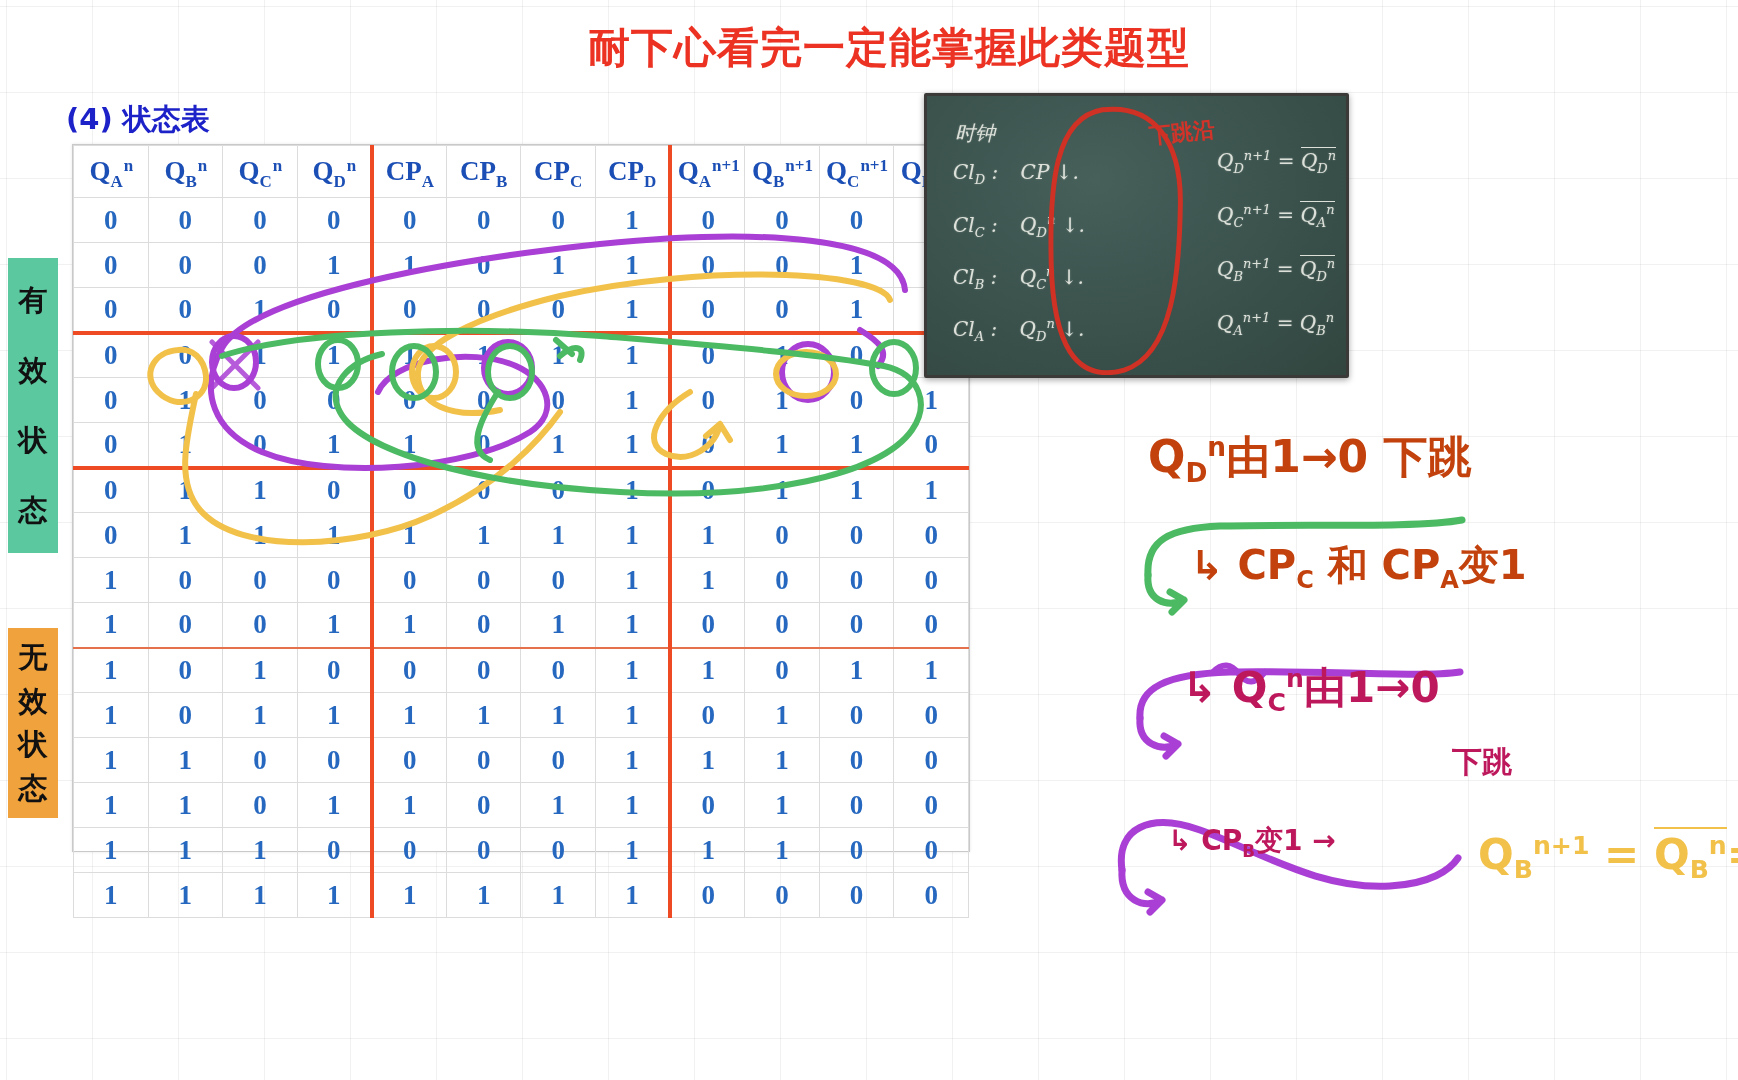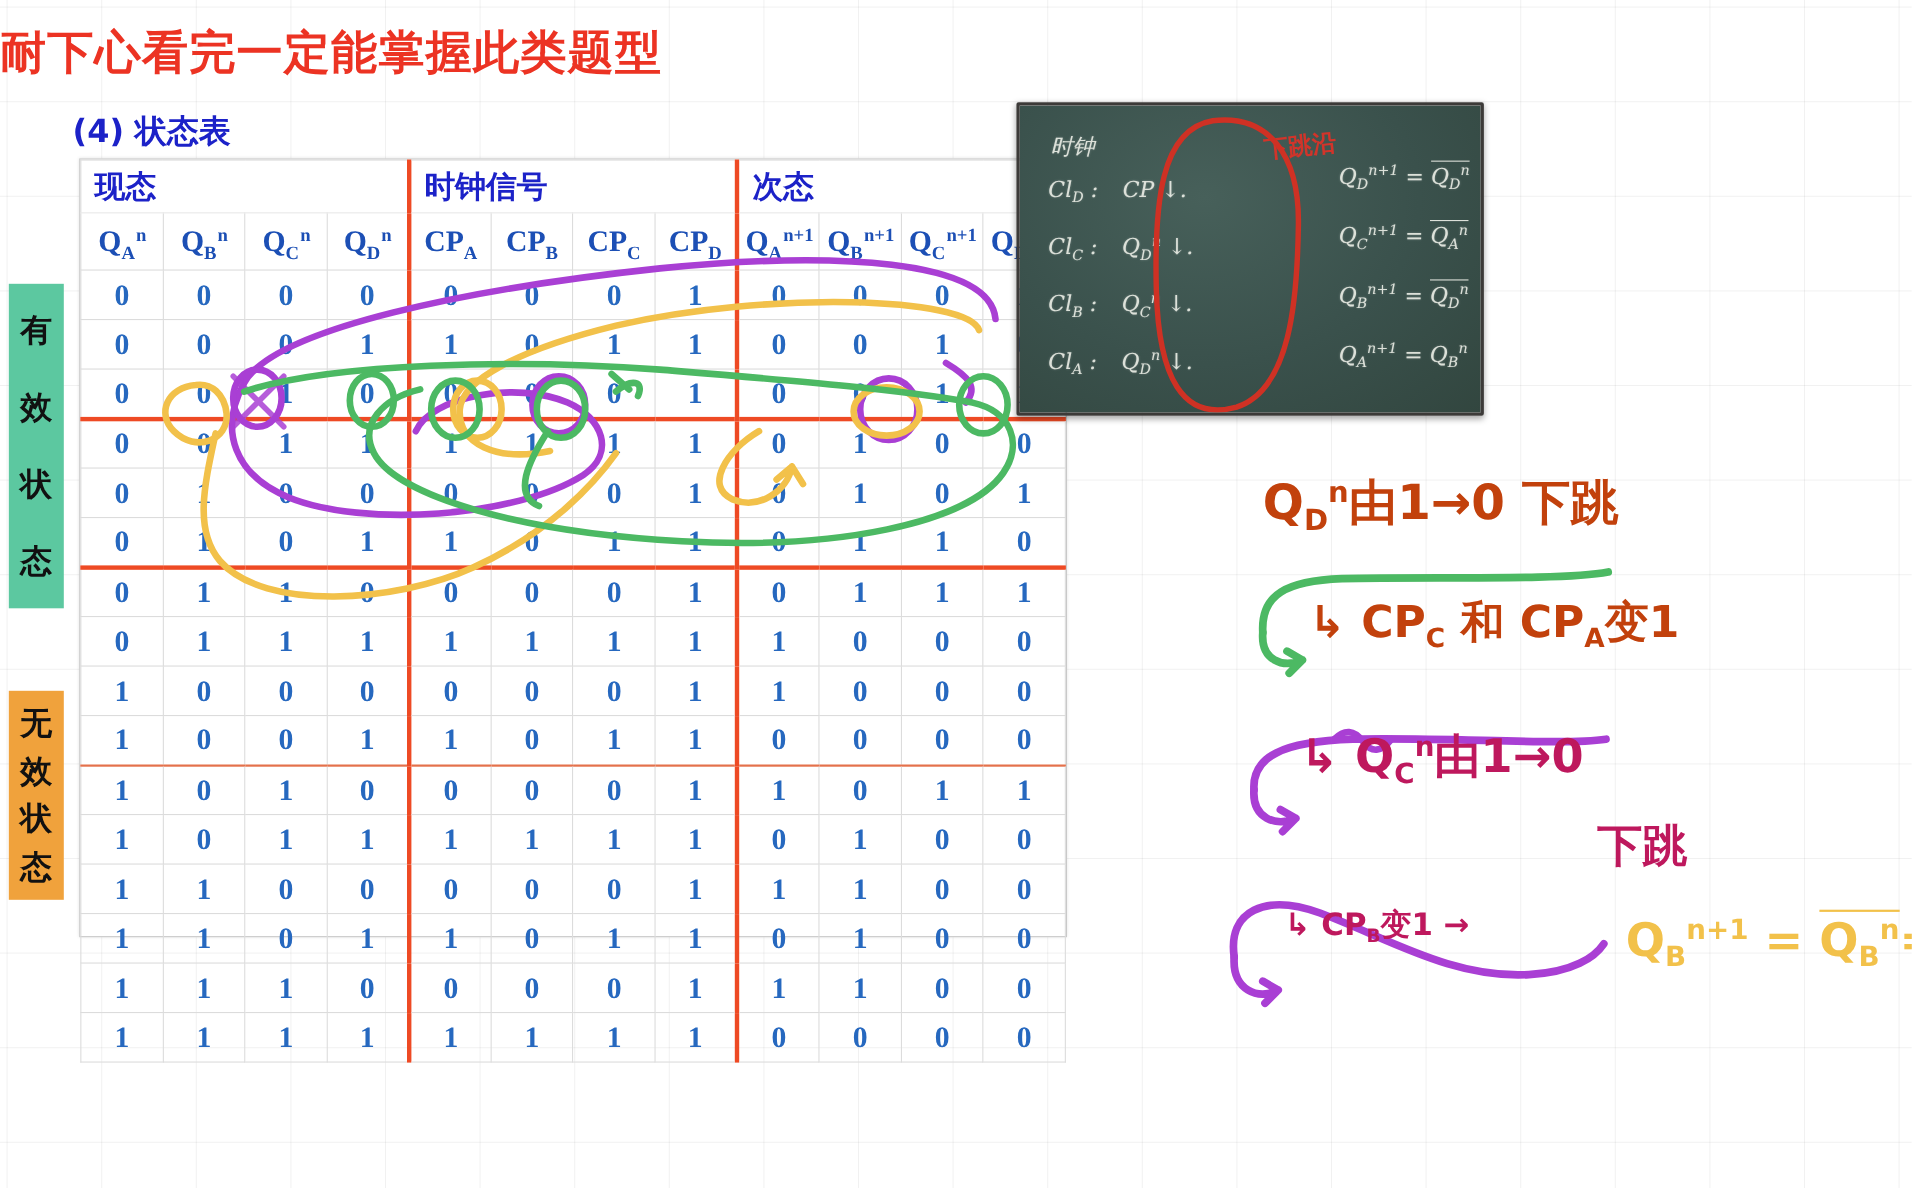--- a/index.html
+++ b/index.html
@@ -17,21 +17,21 @@
     background-image:
       linear-gradient(to right, rgba(0,0,0,0.055) 1px, transparent 1px),
       linear-gradient(to bottom, rgba(0,0,0,0.055) 1px, transparent 1px);
     background-size: 86px 86px;
     background-position: 6px 6px;
   }
 
   
   .title {
     position: absolute; left: 0; top: 20px; width: 1190px;
-    text-align: left;
+    text-align: right;
     color: #ec3323;
     font-family: "DejaVu Sans", sans-serif;
     font-weight: 700;
     font-size: 42px;
     letter-spacing: 1px;
     white-space: nowrap;
   }
 
   .section-label {
     position: absolute; left: 66px; top: 100px;
@@ -172,25 +172,20 @@
 
   <div class="grid-bg"></div>
 
   <div class="title">耐下心看完一定能掌握此类题型</div>
 
   <div class="section-label">(4) 状态表</div>
 
   <div class="table-wrap">
     <table class="state">
       <tbody id="tbody">
-          <tr class="grp">
-            <td colspan="4">现态</td>
-            <td colspan="4" class="vsep-l">时钟信号</td>
-            <td colspan="4" class="vsep-l">次态</td>
-          </tr>
           <tr class="vars">
             <td><span class="sym">Q<span class="sub">A</span><span class="sup">n</span></span></td>
             <td><span class="sym">Q<span class="sub">B</span><span class="sup">n</span></span></td>
             <td><span class="sym">Q<span class="sub">C</span><span class="sup">n</span></span></td>
             <td><span class="sym">Q<span class="sub">D</span><span class="sup">n</span></span></td>
             <td class="vsep-l"><span class="sym">CP<span class="sub">A</span></span></td>
             <td><span class="sym">CP<span class="sub">B</span></span></td>
             <td><span class="sym">CP<span class="sub">C</span></span></td>
             <td><span class="sym">CP<span class="sub">D</span></span></td>
             <td class="vsep-l"><span class="sym">Q<span class="sub">A</span><span class="sup">n+1</span></span></td>
@@ -519,21 +514,21 @@
   </div>
 
   <div class="hw hw-green" style="left:1190px; top:538px; font-size:40px;">
     <span>↳ CP</span><span class="sub">C</span><span> 和 CP</span><span class="sub">A</span><span>变1</span>
   </div>
 
   <div class="hw hw-purple" style="left:1182px; top:660px; font-size:42px;">
     <span>↳ Q</span><span class="sub">C</span><span class="sup">n</span><span>由1→0</span>
   </div>
 
-  <div class="hw hw-purple" style="left:1452px; top:742px; font-size:41px;">下跳</div>
+  <div class="hw hw-purple" style="left:1452px; top:742px; font-size:30px;">下跳</div>
 
   <div class="hw hw-purple" style="left:1168px; top:822px; font-size:28px;">
     <span>↳ CP</span><span class="sub">B</span><span>变1 →</span>
   </div>
 
   <div class="hw hw-yellow" style="left:1478px; top:830px; font-size:42px;">
     <span>Q</span><span class="sub">B</span><span class="sup">n+1</span><span> = </span><span class="ovl"><span>Q</span><span class="sub">B</span><span class="sup">n</span></span><span>=1</span>
   </div>
 
 </div>

